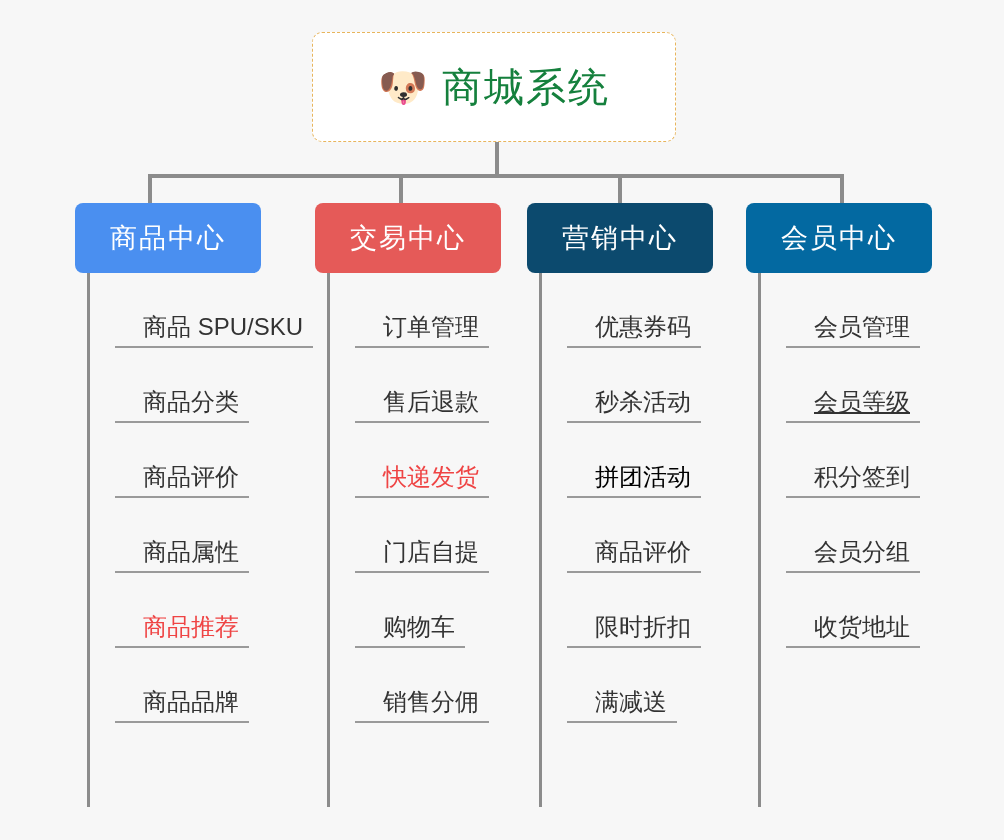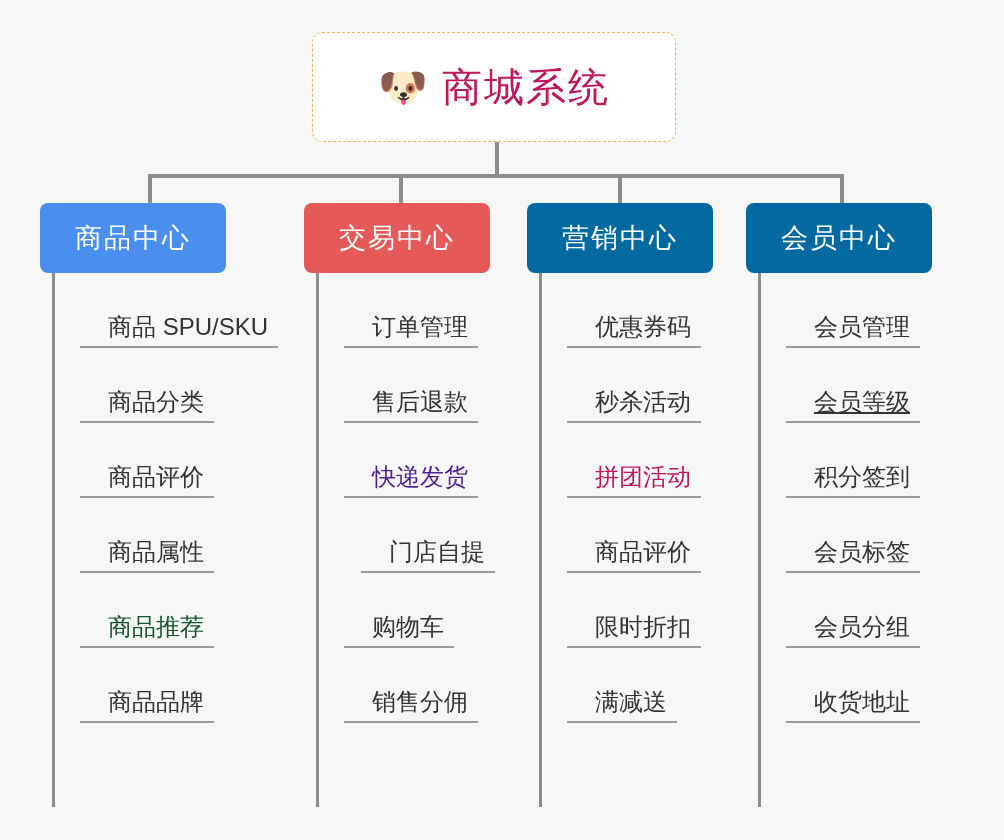--- a/index.html
+++ b/index.html
@@ -97,33 +97,33 @@
   .leaf-text {
     font-size: 24px;
     color: #333333;
     padding: 0 10px 6px 28px;
     border-bottom: 2px solid #9a9a9a;
     white-space: nowrap;
     line-height: 1.1;
   }
 
   
-  #col-0 { left: 40px; text-align: right; }
-  #col-1 { left: 304px; }
+  #col-0 { left: 75px; text-align: right; }
+  #col-1 { left: 315px; }
   #col-2 { left: 527px; }
   #col-3 { left: 746px; }
 </style>
 </head>
 <body style="background: rgb(247, 247, 247);">
 
 <div class="canvas">
 
   <div class="root-node" style="border-color: rgb(232, 181, 92);">
     <span class="root-emoji">🐶</span>
-    <span class="root-title" style="color: #be185d;">商城系统</span>
+    <span class="root-title" style="color: #15803d;">商城系统</span>
   </div>
 
   <div class="conn conn-v" style="left: 495px; top: 142px; height: 34px; background: rgb(140, 140, 140);"></div>
   <div class="conn conn-h" style="left: 148px; top: 174px; width: 696px; background: rgb(140, 140, 140);"></div>
   <div class="conn conn-v" style="left: 148px; top: 174px; height: 31px; background: rgb(140, 140, 140);"></div>
   <div class="conn conn-v" style="left: 399px; top: 174px; height: 31px; background: rgb(140, 140, 140);"></div>
   <div class="conn conn-v" style="left: 618px; top: 174px; height: 31px; background: rgb(140, 140, 140);"></div>
   <div class="conn conn-v" style="left: 840px; top: 174px; height: 31px; background: rgb(140, 140, 140);"></div>
 
   <div class="column" id="col-0">
@@ -138,69 +138,69 @@
       <div class="leaf">
         <span class="leaf-text" style="color: rgb(51, 51, 51); border-bottom-color: rgb(154, 154, 154);">商品分类</span>
       </div>
       <div class="leaf">
         <span class="leaf-text" style="color: rgb(51, 51, 51); border-bottom-color: rgb(154, 154, 154);">商品评价</span>
       </div>
       <div class="leaf">
         <span class="leaf-text" style="color: rgb(51, 51, 51); border-bottom-color: rgb(154, 154, 154);">商品属性</span>
       </div>
       <div class="leaf">
-        <span class="leaf-text" style="color: #14532d; border-bottom-color: rgb(154, 154, 154);">商品推荐</span>
+        <span class="leaf-text" style="color: #ef4444; border-bottom-color: rgb(154, 154, 154);">商品推荐</span>
       </div>
       <div class="leaf">
         <span class="leaf-text" style="color: rgb(51, 51, 51); border-bottom-color: rgb(154, 154, 154);">商品品牌</span>
       </div>
     </div>
   </div>
 
   <div class="column" id="col-1">
     <div class="col-header" style="background: rgb(229, 90, 88);">
       <span>交易中心</span>
     </div>
     <div class="leaf-list">
       <div class="spine" style="background: rgb(140, 140, 140); height: 534px;"></div>
       <div class="leaf">
         <span class="leaf-text" style="color: rgb(51, 51, 51); border-bottom-color: rgb(154, 154, 154);">订单管理</span>
       </div>
       <div class="leaf">
         <span class="leaf-text" style="color: rgb(51, 51, 51); border-bottom-color: rgb(154, 154, 154);">售后退款</span>
       </div>
       <div class="leaf">
-        <span class="leaf-text" style="color: #4c1d95; border-bottom-color: rgb(154, 154, 154);">快递发货</span>
-      </div>
-      <div class="leaf">
-        <span class="leaf-text" style="color: rgb(51, 51, 51); border-bottom-color: rgb(154, 154, 154); margin-left: 17px;">门店自提</span>
+        <span class="leaf-text" style="color: #ef4444; border-bottom-color: rgb(154, 154, 154);">快递发货</span>
+      </div>
+      <div class="leaf">
+        <span class="leaf-text" style="color: rgb(51, 51, 51); border-bottom-color: rgb(154, 154, 154);">门店自提</span>
       </div>
       <div class="leaf">
         <span class="leaf-text" style="color: rgb(51, 51, 51); border-bottom-color: rgb(154, 154, 154); text-align: right;">购物车</span>
       </div>
       <div class="leaf">
         <span class="leaf-text" style="color: rgb(51, 51, 51); border-bottom-color: rgb(154, 154, 154);">销售分佣</span>
       </div>
     </div>
   </div>
 
   <div class="column" id="col-2">
-    <div class="col-header" style="background: #0369a1;">
+    <div class="col-header" style="background: #0c4a6e;">
       <span>营销中心</span>
     </div>
     <div class="leaf-list">
       <div class="spine" style="background: rgb(140, 140, 140); height: 534px;"></div>
       <div class="leaf">
         <span class="leaf-text" style="color: rgb(51, 51, 51); border-bottom-color: rgb(154, 154, 154);">优惠券码</span>
       </div>
       <div class="leaf">
         <span class="leaf-text" style="color: rgb(51, 51, 51); border-bottom-color: rgb(154, 154, 154);">秒杀活动</span>
       </div>
       <div class="leaf">
-        <span class="leaf-text" style="color: #be185d; border-bottom-color: rgb(154, 154, 154); margin-top: 23px;">拼团活动</span>
+        <span class="leaf-text" style="color: #000000; border-bottom-color: rgb(154, 154, 154); margin-top: 23px;">拼团活动</span>
       </div>
       <div class="leaf">
         <span class="leaf-text" style="color: rgb(51, 51, 51); border-bottom-color: rgb(154, 154, 154);">商品评价</span>
       </div>
       <div class="leaf">
         <span class="leaf-text" style="color: rgb(51, 51, 51); border-bottom-color: rgb(154, 154, 154);">限时折扣</span>
       </div>
       <div class="leaf">
         <span class="leaf-text" style="color: rgb(51, 51, 51); border-bottom-color: rgb(154, 154, 154);">满减送</span>
       </div>
@@ -216,23 +216,20 @@
       <div class="leaf">
         <span class="leaf-text" style="color: rgb(51, 51, 51); border-bottom-color: rgb(154, 154, 154);">会员管理</span>
       </div>
       <div class="leaf">
         <span class="leaf-text" style="color: rgb(51, 51, 51); border-bottom-color: rgb(154, 154, 154); text-decoration: underline;">会员等级</span>
       </div>
       <div class="leaf">
         <span class="leaf-text" style="color: rgb(51, 51, 51); border-bottom-color: rgb(154, 154, 154);">积分签到</span>
       </div>
       <div class="leaf">
-        <span class="leaf-text" style="color: rgb(51, 51, 51); border-bottom-color: rgb(154, 154, 154);">会员标签</span>
-      </div>
-      <div class="leaf">
         <span class="leaf-text" style="color: rgb(51, 51, 51); border-bottom-color: rgb(154, 154, 154);">会员分组</span>
       </div>
       <div class="leaf">
         <span class="leaf-text" style="color: rgb(51, 51, 51); border-bottom-color: rgb(154, 154, 154); margin-top: 42px;">收货地址</span>
       </div>
     </div>
   </div>
 
 </div>
 

